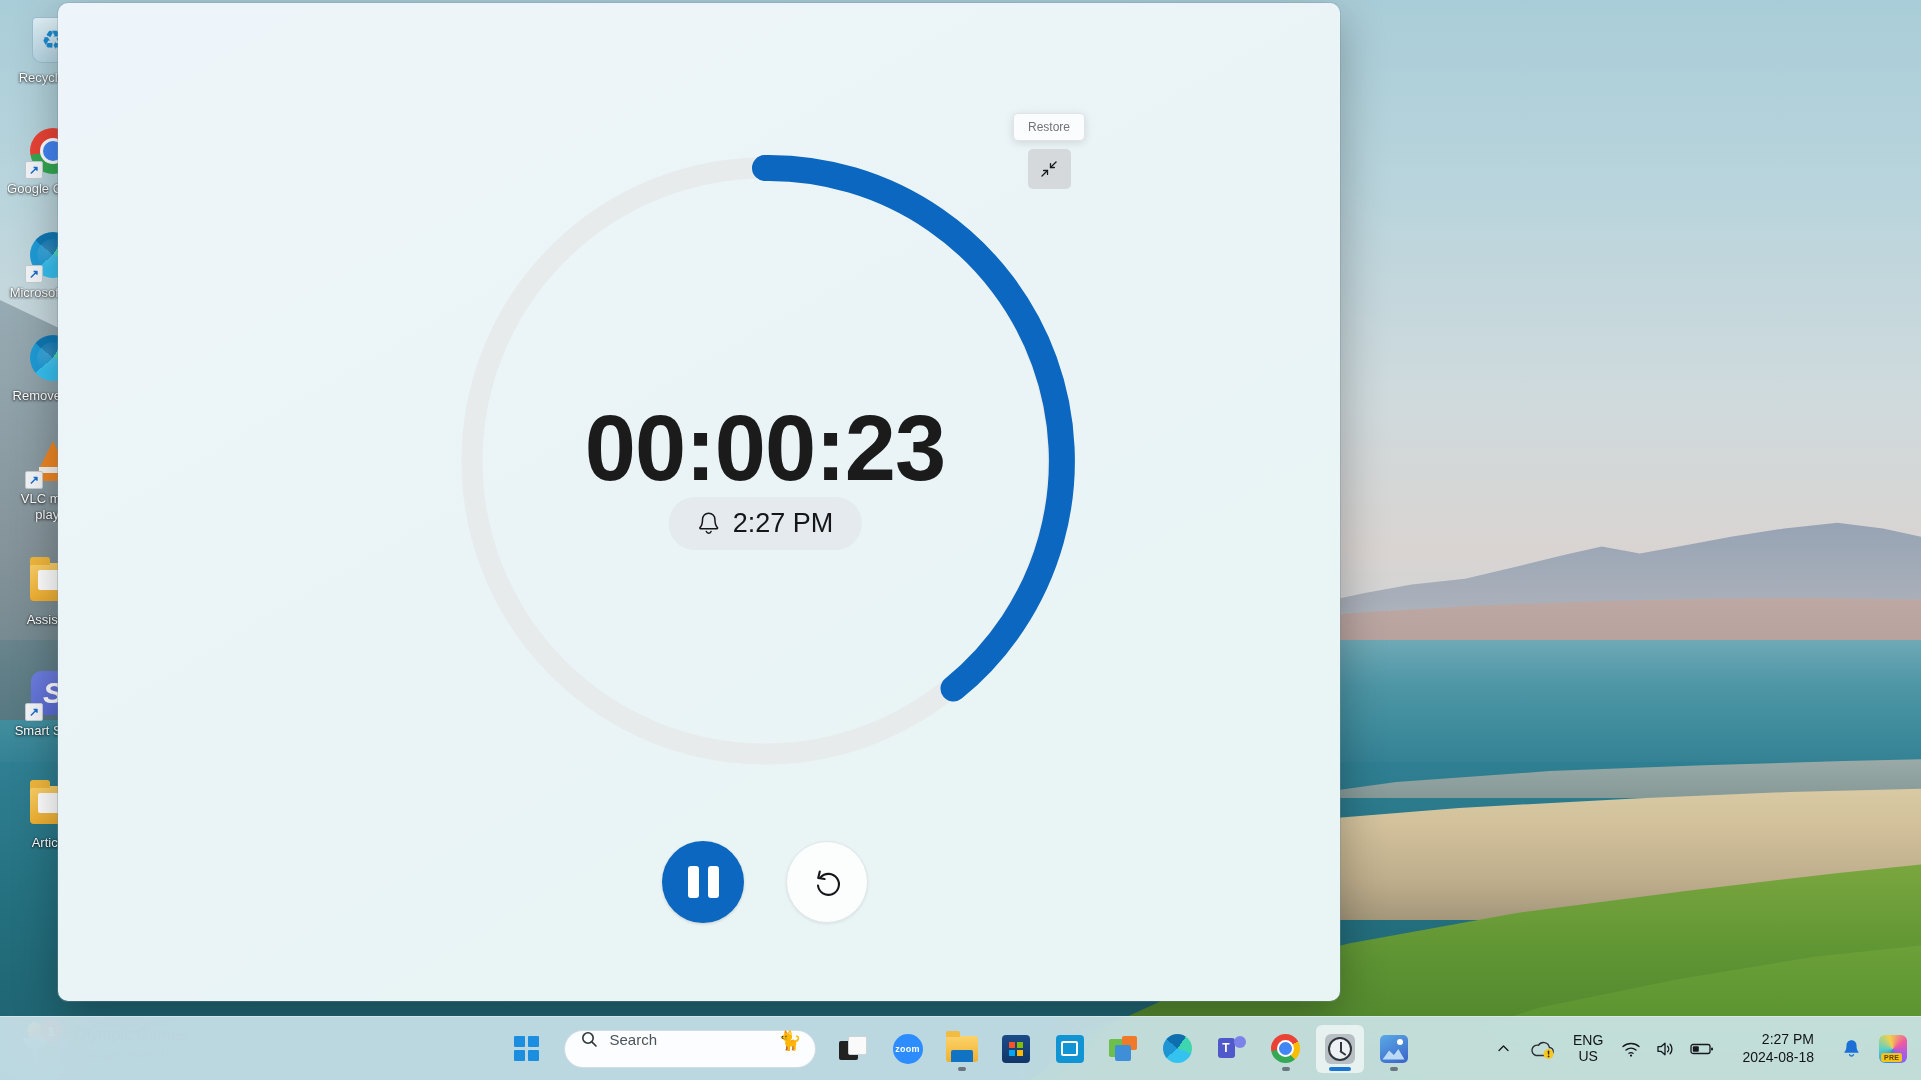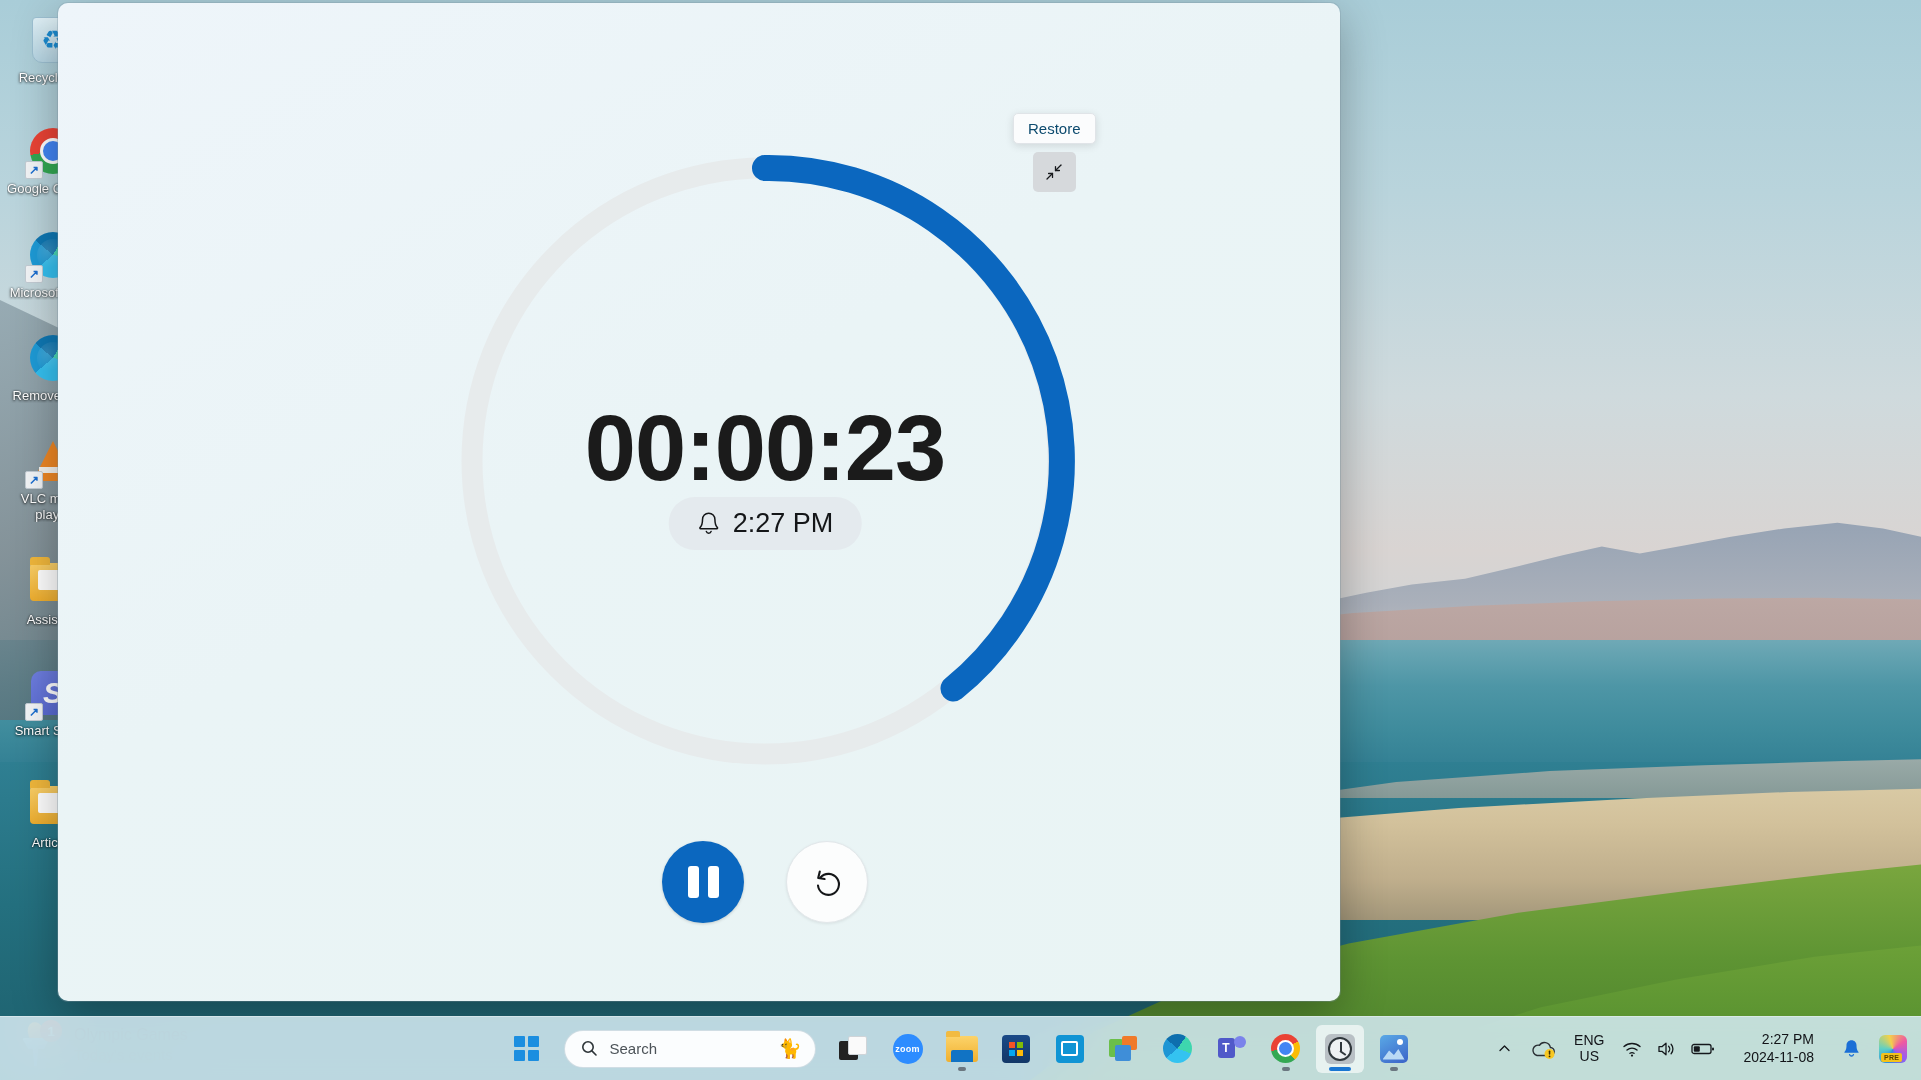--- a/index.html
+++ b/index.html
@@ -153,21 +153,21 @@
   }
   .wc svg { display: block; }
 
   
   .restore-group {
     position: absolute; left: 955px; top: 110px;
     display: flex; flex-direction: column; align-items: center; gap: 8px;
   }
   .tooltip {
     background: #fbfcfd; border: 1px solid #e0e4e8; border-radius: 5px;
-    padding: 6px 14px; font-size: 15px; color: #0c4a6e;
+    padding: 6px 14px; font-size: 12px; color: #737373;
     box-shadow: 0 2px 8px rgba(0,0,0,.12);
   }
   .restore-btn {
     width: 43px; height: 40px; border-radius: 5px;
     background: #d6d9dc; display: flex; align-items: center; justify-content: center;
     cursor: default;
   }
 
   
   .timer-area {
@@ -263,21 +263,21 @@
     width: 8px; height: 3.5px; border-radius: 2px; background: #6b7780;
   }
   .tb-dot.wide { width: 22px; background: #1976d2; height: 4px; }
 
   .start-btn { width: 46px; height: 46px; display:flex; align-items:center; justify-content:center; border-radius:6px; cursor:default;}
   .start-logo { display: grid; grid-template-columns: 11px 11px; grid-template-rows: 11px 11px; gap: 3px; }
   .start-logo i { display: block; background: #1b8ee0; border-radius: 1px; }
 
   .search-box {
     width: 252px; height: 38px; border-radius: 19px; background: #fbfdfe;
-    display: flex; align-items: center; gap: 12px; padding: 0 12px 0 16px;
+    display: flex; align-items: flex-start; gap: 12px; padding: 0 12px 0 16px;
     border: 1px solid rgba(180,200,210,.6); cursor: text;
   }
   .search-txt { font-size: 15px; color: #4c5358; flex: 1; }
   .search-cat { font-size: 19px; line-height: 1; }
 
   
   .a-taskview { width: 30px; height: 26px; position: relative; }
   .a-taskview .b { position:absolute; left:0; top:5px; width:19px; height:19px; background:#222; border-radius:2px;}
   .a-taskview .f { position:absolute; left:9px; top:0; width:19px; height:19px; background:#fafafa; border:1px solid #cfd4d8; border-radius:2px;}
   .a-zoom { width:30px;height:30px;border-radius:50%;background:#2d8cff;display:flex;align-items:center;justify-content:center;
@@ -619,21 +619,21 @@
         <svg width="24" height="14" viewBox="0 0 24 14">
           <rect x="1" y="2.5" width="19" height="9" rx="2" fill="none" stroke="#15181c" stroke-width="1.3"></rect>
           <rect x="2.8" y="4.3" width="6" height="5.4" rx="1" fill="#15181c"></rect>
           <rect x="21" y="5.4" width="2" height="3.2" rx="1" fill="#15181c"></rect>
         </svg>
       </div>
 
       <div class="tray-item">
         <span class="clock-tray">
           <span>2:27 PM</span>
-          <span>2024-11-08</span>
+          <span>2024-08-18</span>
         </span>
       </div>
 
       <div class="tray-item">
         <svg width="19" height="21" viewBox="0 0 19 21">
           <path d="M9.5 2.2c-2.9 0-5 2.2-5 5.1 0 4.3-1.1 5.7-2 6.6-.3.3-.1.9.4.9h13.2c.5 0 .7-.6.4-.9-.9-.9-2-2.3-2-6.6 0-2.9-2.1-5.1-5-5.1z" fill="#1b6fd6"></path>
           <path d="M7.6 16.6a2 2 0 0 0 3.8 0" fill="none" stroke="#1b6fd6" stroke-width="1.4" stroke-linecap="round"></path>
         </svg>
       </div>
 

